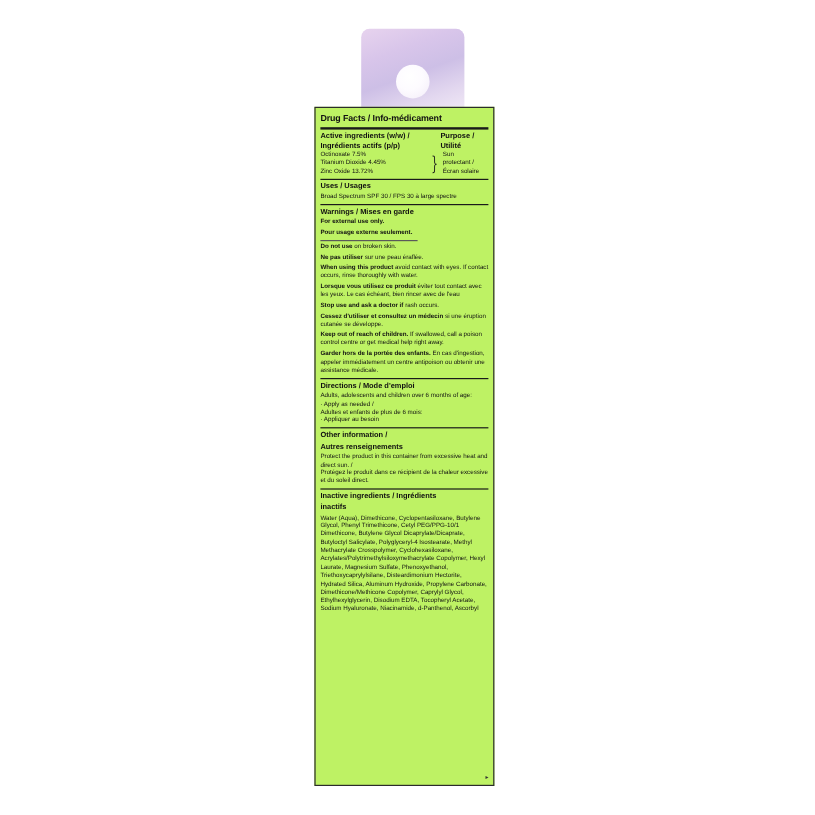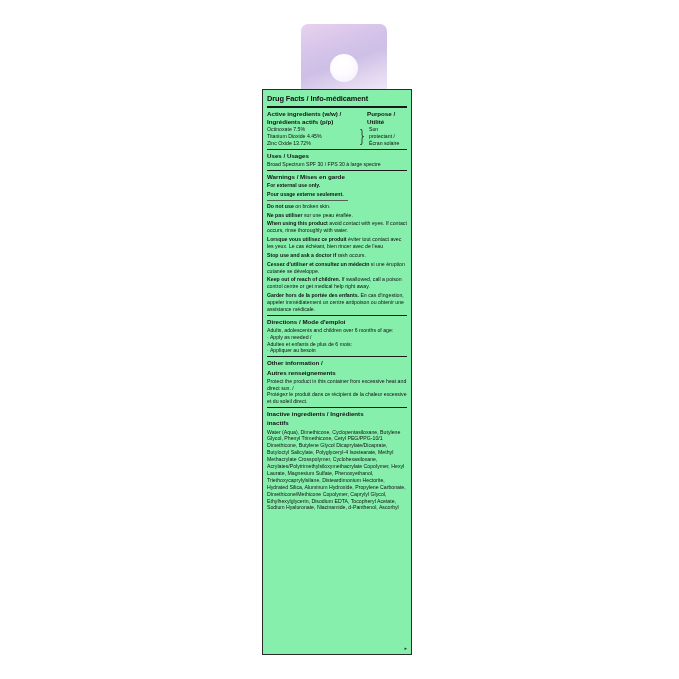--- a/index.html
+++ b/index.html
@@ -40,21 +40,21 @@
     background: radial-gradient(circle at 40% 35%, #ffffff 0%, #fdfbff 45%, #f3ecf8 100%);
   }
 
   
   .panel {
     position: absolute;
     left: 262px;
     top: 89px;
     width: 150px;
     height: 566px;
-    background: #86efac;
+    background: #bef264;
     border: 1px solid #2b2b2b;
     box-sizing: border-box;
     padding: 3px 4px 0 4px;
     font-size: 5.2px;
     line-height: 1.32;
     color: #111;
     overflow: hidden;
   }
 
   .title {

